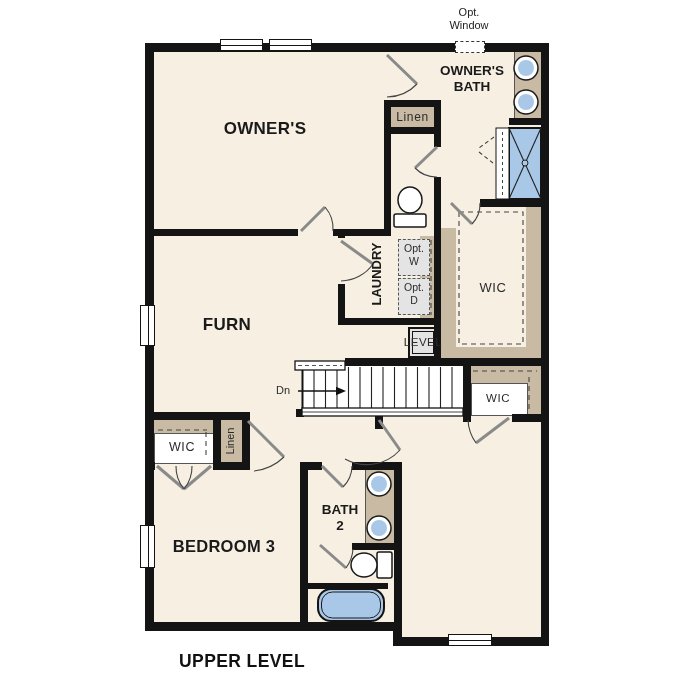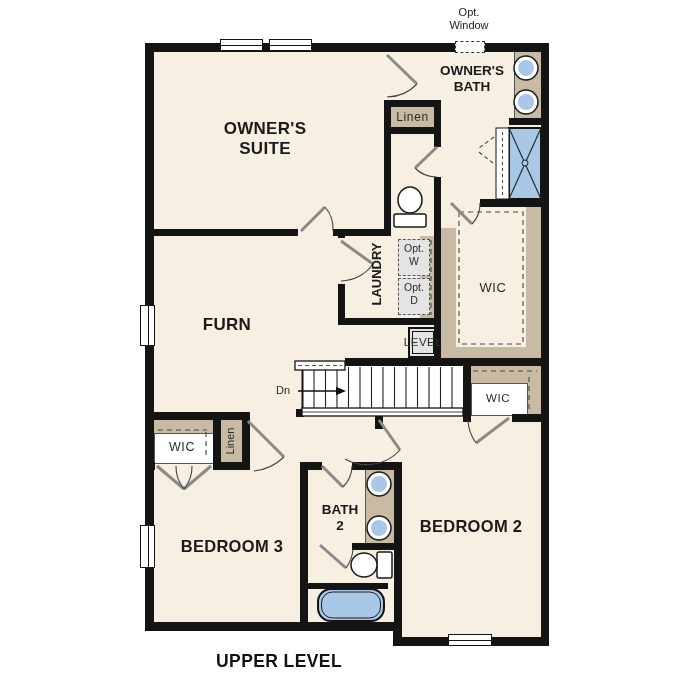--- a/index.html
+++ b/index.html
@@ -17,21 +17,21 @@
   svg.overlay{position:absolute;left:0;top:0;z-index:5;pointer-events:none;}
   .label{position:absolute;z-index:6;color:#1a1a1a;text-align:center;line-height:1.2;}
   .room{font-weight:bold;font-size:17px;letter-spacing:0.3px;}
   .room-sm{font-weight:bold;font-size:13.5px;}
   .tag{font-size:12.5px;color:#2b2b2b;letter-spacing:0.6px;}
   .tag-sm{font-size:10.5px;color:#2b2b2b;line-height:1.22;}
   .vert{transform:rotate(-90deg);transform-origin:center center;white-space:nowrap;}
   .furn-box{position:absolute;left:408px;top:327px;width:30px;height:31px;background:var(--appliance);
             border:2px solid var(--wall);box-sizing:border-box;z-index:2;}
   .furn-box .inner{position:absolute;left:2px;top:2px;right:2px;bottom:2px;border:1px solid var(--wall);}
-  .title{font-weight:bold;font-size:17.5px;color:#111;letter-spacing:0.4px;text-align:right;}
+  .title{font-weight:bold;font-size:17.5px;color:#111;letter-spacing:0.4px;text-align:center;}
 </style>
 </head>
 <body>
 
 <div id="plan">
 
   <div class="floor" style="left:145px;top:43px;width:404px;height:588px;"></div>
   <div class="floor" style="left:393px;top:617px;width:156px;height:29px;"></div>
 
   <div class="tan" style="left:514px;top:52px;width:27px;height:70px;border-left:1px solid #555;box-sizing:border-box;"></div>
@@ -201,21 +201,20 @@
       <path d="M176 466A35 35 0 0 0 184 489"></path>
     </g>
   </svg>
 
   <div class="label" style="left:438px;top:6px;width:62px;font-size:11px;color:#222;">
     <span style="display:block">Opt.</span>
     <span style="display:block">Window</span>
   </div>
   <div class="label room" style="left:195px;top:119px;width:140px;">
     <span style="display:block">OWNER'S</span>
-    <span style="display:block">SUITE</span>
   </div>
   <div class="label room-sm" style="left:432px;top:63px;width:80px;">
     <span style="display:block">OWNER'S</span>
     <span style="display:block">BATH</span>
   </div>
   <div class="label tag" style="left:391px;top:110px;width:43px;font-size:12px;">Linen</div>
   <div class="label room" style="left:187px;top:315px;width:80px;">FURN</div>
   <div class="label room-sm vert" style="left:332px;top:266px;width:90px;height:16px;font-size:13px;">LAUNDRY</div>
   <div class="label tag-sm" style="left:398px;top:242px;width:32px;">
     <span style="display:block">Opt.</span>
@@ -228,17 +227,16 @@
   <div class="label tag" style="left:461px;top:280px;width:64px;font-size:13px;">WIC</div>
   <div class="label tag" style="left:403px;top:336px;width:40px;font-size:11.5px;letter-spacing:0.5px;">LEVEL</div>
   <div class="label tag" style="left:271px;top:384px;width:24px;font-size:11px;letter-spacing:0;">Dn</div>
   <div class="label tag" style="left:468px;top:392px;width:60px;font-size:11.5px;">WIC</div>
   <div class="label tag" style="left:152px;top:440px;width:60px;font-size:12.5px;">WIC</div>
   <div class="label tag vert" style="left:208px;top:434px;width:46px;height:14px;font-size:11px;letter-spacing:0;">Linen</div>
   <div class="label room-sm" style="left:310px;top:502px;width:60px;">
     <span style="display:block">BATH</span>
     <span style="display:block">2</span>
   </div>
-  <div class="label room" style="left:401px;top:517px;width:140px;font-size:16.5px;">BEDROOM 2</div>
-  <div class="label room" style="left:162px;top:537px;width:140px;font-size:16.5px;">BEDROOM 3</div>
+  <div class="label room" style="left:154px;top:537px;width:140px;font-size:16.5px;">BEDROOM 3</div>
   <div class="label title" style="left:142px;top:651px;width:200px;">UPPER LEVEL</div>
 
 </div>
 
 </body></html>

